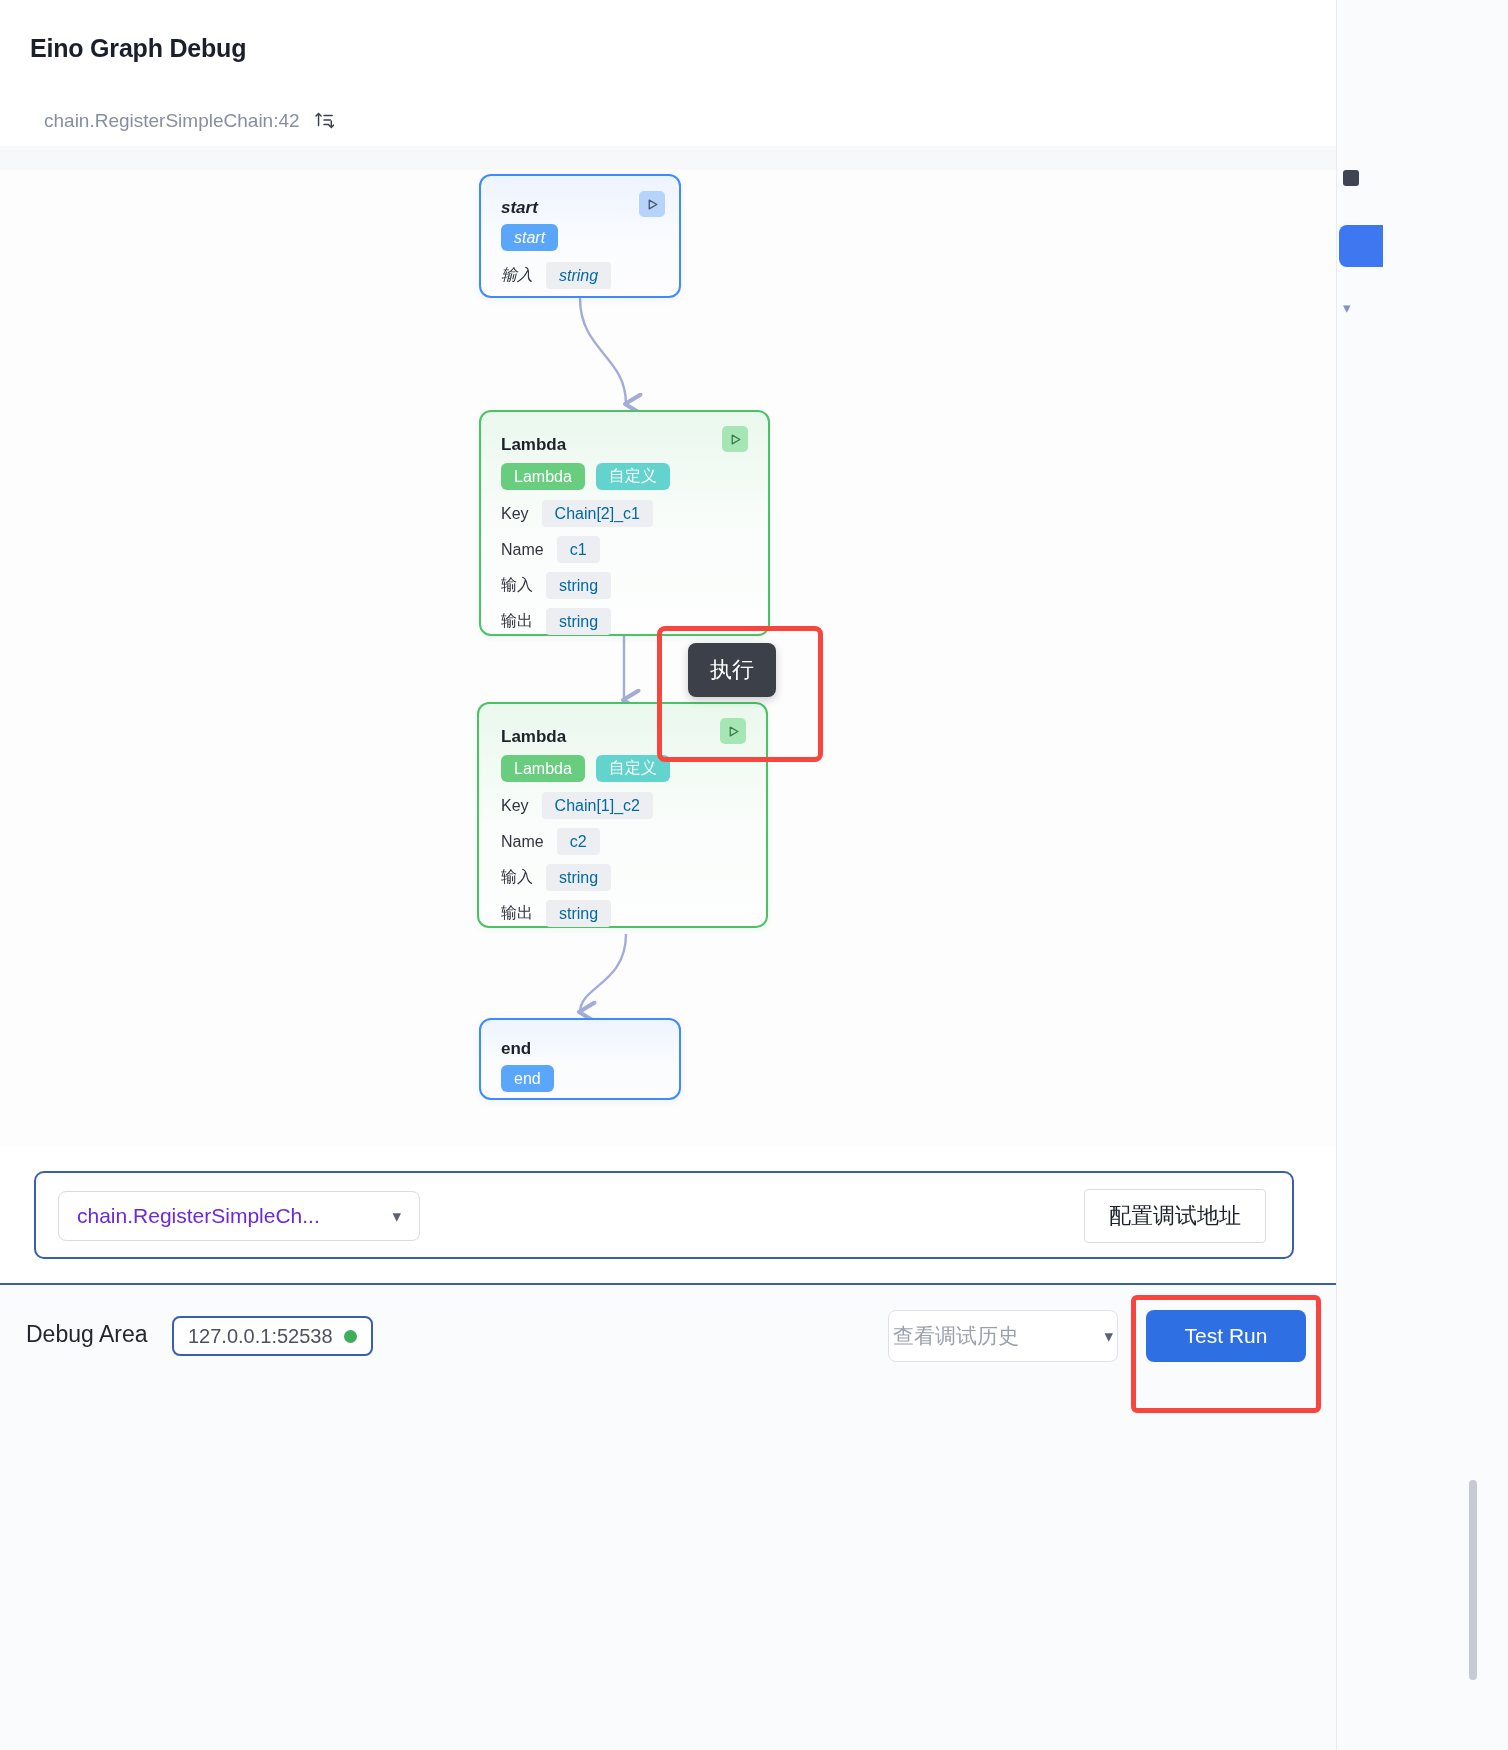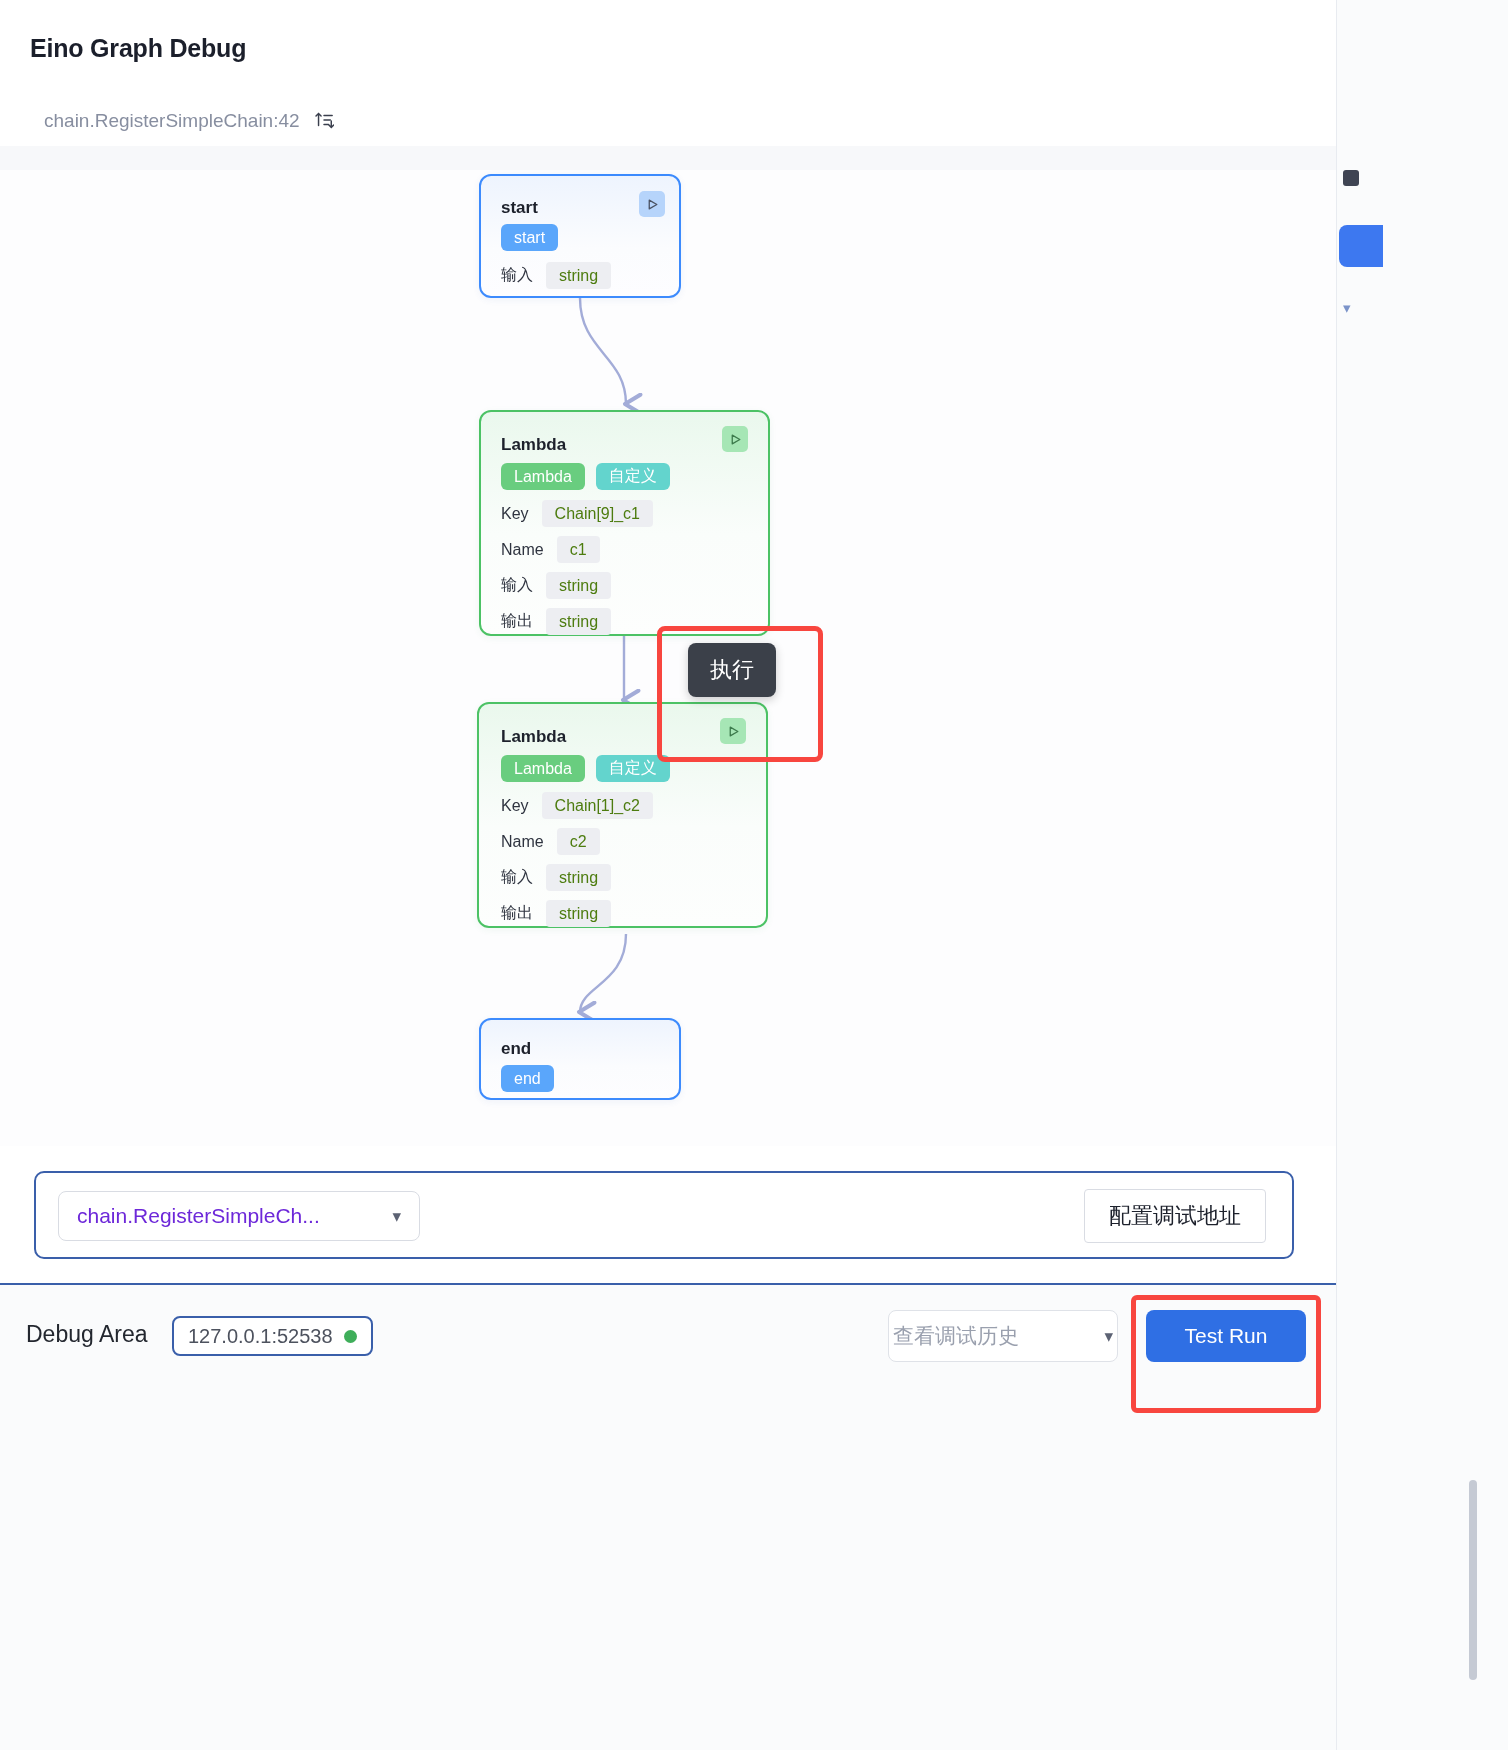--- a/index.html
+++ b/index.html
@@ -67,21 +67,21 @@
          font-size: 16px; color: #ffffff; }
   .tag-blue { background: #5aa6fb; }
   .tag-green { background: #69cd7f; }
   .tag-teal { background: #63d4cd; }
   .tag-row { position: absolute; display: flex; gap: 11px; }
 
   .kv-row { position: absolute; display: flex; align-items: center; gap: 13px; }
   .kv-key { font-size: 16px; color: #2f3440; }
   .kv-val { display: inline-flex; align-items: center; justify-content: center;
             height: 27px; padding: 0 13px; border-radius: 4px;
-            background: #edeef2; font-size: 16px; color: #4d7c0f; }
+            background: #edeef2; font-size: 16px; color: #0369a1; }
 
   
   .edges { position: absolute; left: 0; top: 0; width: 1336px; height: 1000px;
            pointer-events: none; }
 
   
   .tooltip {
     position: absolute; background: #3b4049; color: #ffffff;
     border-radius: 8px; padding: 12px 22px; font-size: 22px;
     box-shadow: 0 3px 10px rgba(0,0,0,0.2);
@@ -169,21 +169,21 @@
       <defs>
         <marker id="ah" markerWidth="9" markerHeight="9" refX="4.5" refY="7" orient="auto">
           <path d="M0.6,1 L4.5,7.4 L8.4,1" fill="none" stroke="#a3acd8" stroke-width="1.7" stroke-linecap="round" stroke-linejoin="round"></path>
         </marker>
       </defs>
       <path d="M580,152 C580,205 626,210 626,258" fill="none" stroke="#a3acd8" stroke-width="2.4" marker-end="url(#ah)"></path>
       <path d="M624,490 L624,554" fill="none" stroke="#a3acd8" stroke-width="2.4" marker-end="url(#ah)"></path>
       <path d="M626,788 C626,838 580,840 580,866" fill="none" stroke="#a3acd8" stroke-width="2.4" marker-end="url(#ah)"></path>
     </svg>
 
-    <div class="node node-start" style="left:479px; top:28px; width:202px; height:124px;">
+    <div class="node node-start" style="left:479px; top:28px; width:202px; height:124px;font-style:italic;">
       <div class="node-title" style="left:20px; top:22px;">start</div>
       <div class="run-btn blue" style="right:14px; top:15px;">
         <svg viewBox="0 0 12 12" fill="none" stroke="#4a5263" stroke-width="1.2" stroke-linejoin="round">
           <path d="M3 2 L10 6 L3 10 Z"></path>
         </svg>
       </div>
       <div class="tag-row" style="left:20px; top:48px;">
         <span class="tag tag-blue">start</span>
       </div>
       <div class="kv-row" style="left:20px; top:86px;">
@@ -198,21 +198,21 @@
         <svg viewBox="0 0 12 12" fill="none" stroke="#3c7a4c" stroke-width="1.2" stroke-linejoin="round">
           <path d="M3 2 L10 6 L3 10 Z"></path>
         </svg>
       </div>
       <div class="tag-row" style="left:20px; top:51px;">
         <span class="tag tag-green">Lambda</span>
         <span class="tag tag-teal">自定义</span>
       </div>
       <div class="kv-row" style="left:20px; top:88px;">
         <span class="kv-key">Key</span>
-        <span class="kv-val">Chain[9]_c1</span>
+        <span class="kv-val">Chain[2]_c1</span>
       </div>
       <div class="kv-row" style="left:20px; top:124px;">
         <span class="kv-key">Name</span>
         <span class="kv-val">c1</span>
       </div>
       <div class="kv-row" style="left:20px; top:160px;">
         <span class="kv-key">输入</span>
         <span class="kv-val">string</span>
       </div>
       <div class="kv-row" style="left:20px; top:196px;">

